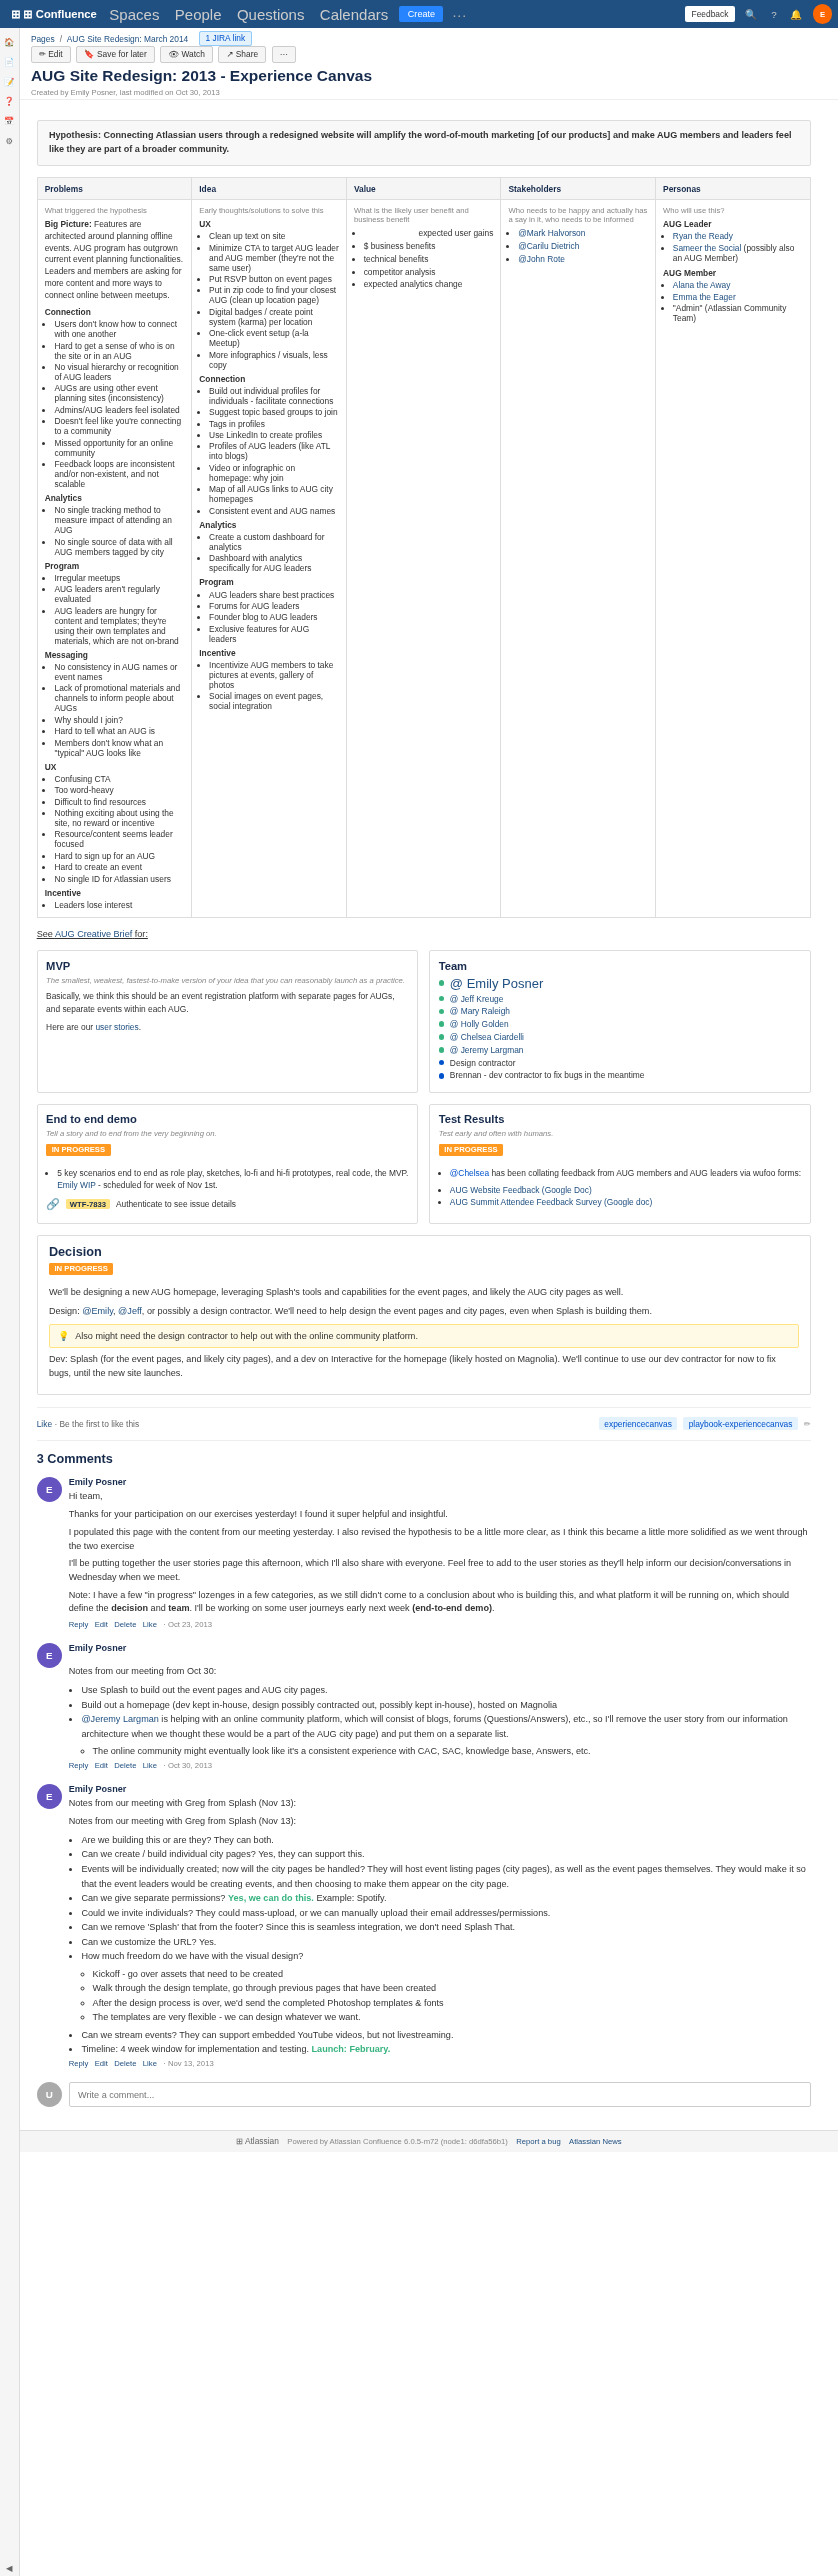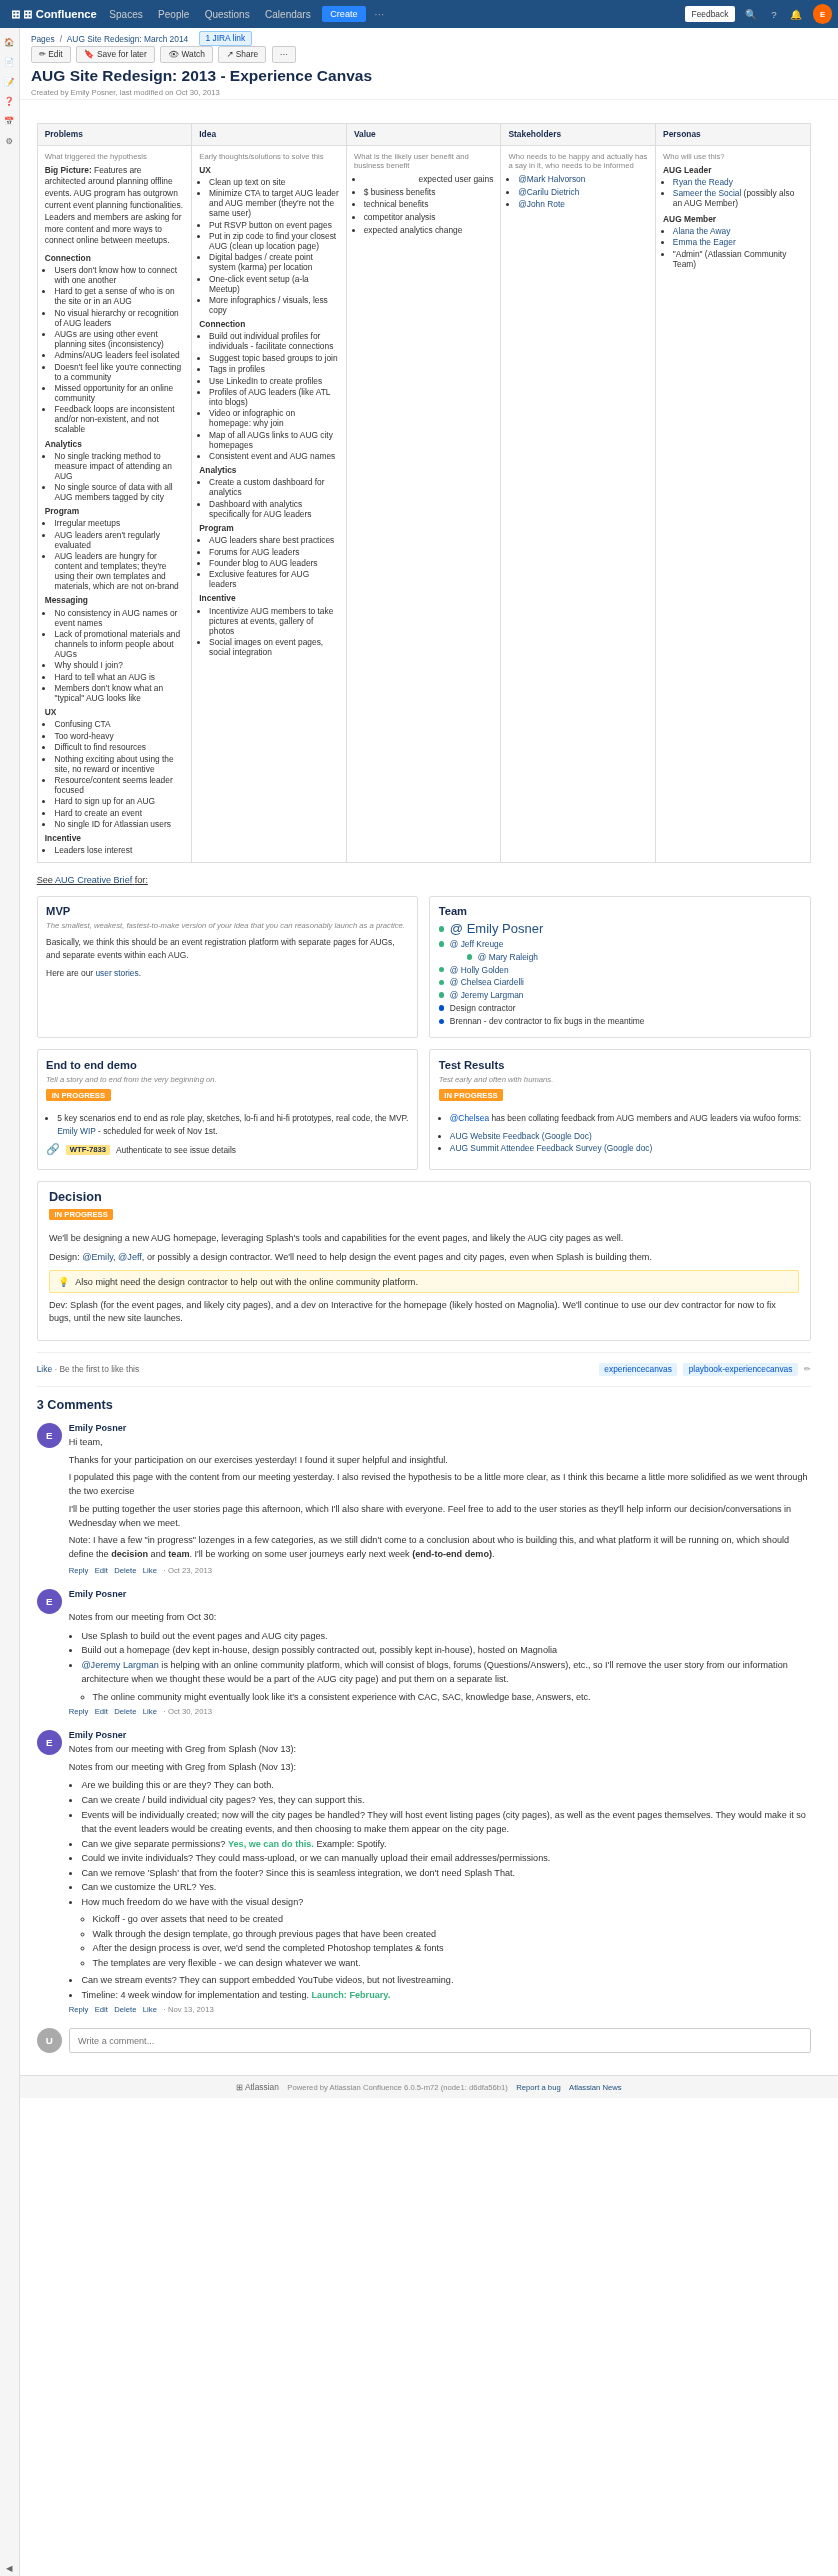--- a/index.html
+++ b/index.html
@@ -2,21 +2,21 @@
 <html style="font-size:11.2px"><head>
   <meta charset="utf-8">
   <style>
     * { box-sizing: border-box; margin: 0; padding: 0; }
     body { font-family: -apple-system, BlinkMacSystemFont, 'Segoe UI', Arial, sans-serif; font-size: 9.1px; color: #333; background: #fff; }
     
     
     .top-nav { background: #205081; display: flex; align-items: center; height: 28px; padding: 0 5.6px; position: sticky; top: 0; z-index: 100; }
     .top-nav-logo { color: white; font-weight: bold; font-size: 11.2px; display: flex; align-items: center; gap: 2.8px; padding: 0 5.6px; }
     .top-nav-items { display: flex; align-items: center; gap: 1.4px; }
-    .top-nav-item { color: #ccc; padding: 2.8px 7px; font-size: 10px; cursor: pointer; border-radius: 2.1px; }
+    .top-nav-item { color: #ccc; padding: 2.8px 7px; font-size: 15px; cursor: pointer; border-radius: 2.1px; }
     .top-nav-create { background: #2684FF; color: white; padding: 2.8px 8.4px; border-radius: 2.1px; font-size: 9.1px; cursor: pointer; margin-left: 2.8px; }
     .top-nav-right { margin-left: auto; display: flex; align-items: center; gap: 5.6px; }
     .top-nav-icon { color: #ccc; font-size: 9.8px; cursor: pointer; padding: 2.8px 4.2px; }
     .feedback-btn { background: #fff; color: #333; padding: 2.8px 7px; border-radius: 2.1px; font-size: 8.4px; cursor: pointer; }
     .avatar-small { width: 19.7px; height: 19.7px; border-radius: 50%; background: #f60; display: flex; align-items: center; justify-content: center; color: white; font-size: 7.7px; font-weight: bold; }
     
     
     .layout { display: flex; }
     .left-sidebar { width: 19.7px; background: #f5f5f5; border-right: 0.7px solid #ddd; min-height: calc(100vh - 28px); display: flex; flex-direction: column; align-items: center; padding-top: 5.6px; gap: 2.8px; position: sticky; top: 28px; height: calc(100vh - 28px); overflow-y: auto; }
     .sidebar-icon { width: 17px; height: 17px; display: flex; align-items: center; justify-content: center; color: #666; font-size: 8.4px; cursor: pointer; border-radius: 2.1px; }
@@ -152,20 +152,23 @@
         <button class="action-btn">👁 Watch</button>
         <button class="action-btn">↗ Share</button>
         <button class="action-btn">···</button>
       </div>
       <h1 class="page-title">AUG Site Redesign: 2013 - Experience Canvas</h1>
       <div class="page-meta">Created by Emily Posner, last modified on Oct 30, 2013</div>
     </div>
 
     <div class="content-body">
 
+      <div class="hypothesis">
+        <strong>Hypothesis: Connecting Atlassian users through a redesigned website will amplify the word-of-mouth marketing [of our products] and make AUG members and leaders feel like they are part of a broader community.</strong>
+      </div>
 
       <table style="width:100%;border-collapse:collapse;border:0.7px solid #ddd;margin:11.2px 0;font-size:8.4px;">
         <tbody>
             <tr>
           <th style="background:#f5f5f5;border:0.7px solid #ddd;padding:5.6px 7px;font-size:8.4px;font-weight:bold;color:#172b4d;text-align:left;">Problems</th>
           <th style="background:#f5f5f5;border:0.7px solid #ddd;padding:5.6px 7px;font-size:8.4px;font-weight:bold;color:#172b4d;text-align:left;">Idea</th>
           <th style="background:#f5f5f5;border:0.7px solid #ddd;padding:5.6px 7px;font-size:8.4px;font-weight:bold;color:#172b4d;text-align:left;">Value</th>
           <th style="background:#f5f5f5;border:0.7px solid #ddd;padding:5.6px 7px;font-size:8.4px;font-weight:bold;color:#172b4d;text-align:left;">Stakeholders</th>
           <th style="background:#f5f5f5;border:0.7px solid #ddd;padding:5.6px 7px;font-size:8.4px;font-weight:bold;color:#172b4d;text-align:left;">Personas</th>
         </tr>
@@ -331,21 +334,21 @@
           <div class="box-title">Team</div>
           <div style="margin-top:4.2px;">
             <div style="display:flex;align-items:center;gap:4.2px;margin-bottom:2.8px;font-size:13px;">
                 <span class="team-dot dot-green"></span> 
                 <a class="link">@ Emily Posner</a>
               </div>
             <div style="display:flex;align-items:center;gap:4.2px;margin-bottom:2.8px;font-size:8.4px;">
                 <span class="team-dot dot-green"></span> 
                 <a class="link">@ Jeff Kreuge</a>
               </div>
-            <div style="display:flex;align-items:center;gap:4.2px;margin-bottom:2.8px;font-size:8.4px;margin-left:28px;">
+            <div style="display:flex;align-items:center;gap:4.2px;margin-bottom:2.8px;font-size:8.4px;">
                 <span class="team-dot dot-green"></span> 
                 <a class="link">@ Mary Raleigh</a>
               </div>
             <div style="display:flex;align-items:center;gap:4.2px;margin-bottom:2.8px;font-size:8.4px;">
                 <span class="team-dot dot-green"></span> 
                 <a class="link">@ Holly Golden</a>
               </div>
             <div style="display:flex;align-items:center;gap:4.2px;margin-bottom:2.8px;font-size:8.4px;">
                 <span class="team-dot dot-green"></span> 
                 <a class="link">@ Chelsea Ciardelli</a>

